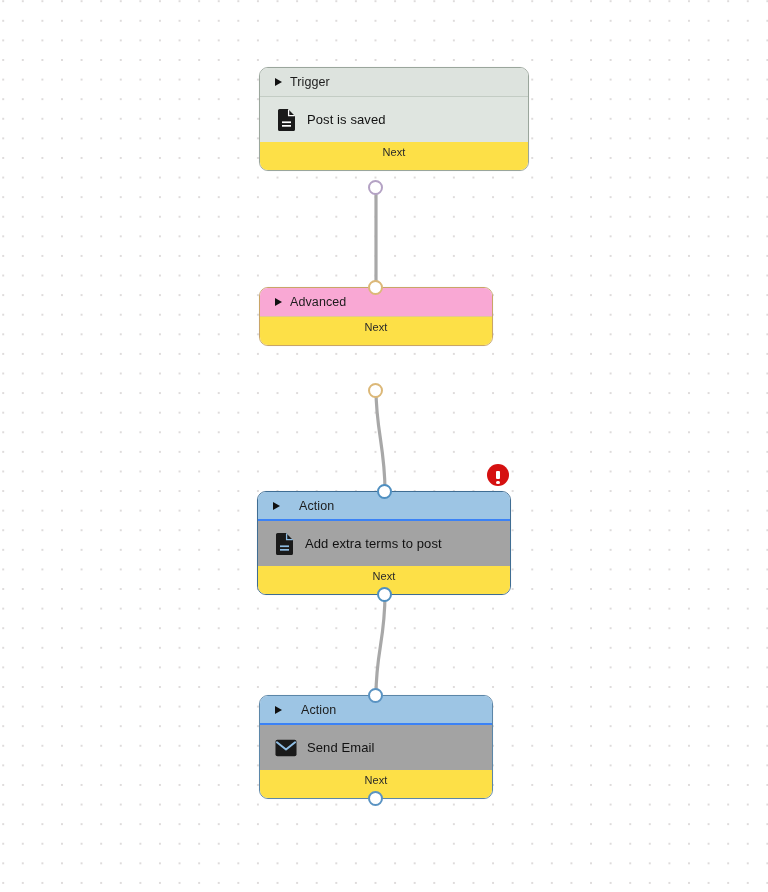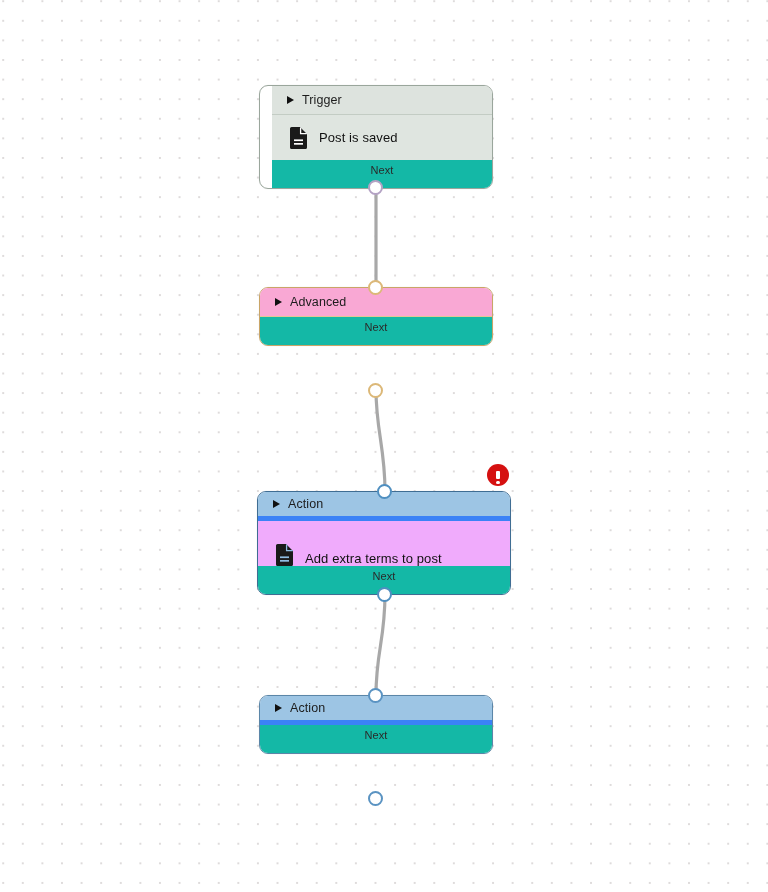--- a/index.html
+++ b/index.html
@@ -86,21 +86,21 @@
   .node-icon svg { display: block; }
   .node-title {
     font-size: 13px;
     color: #111111;
     letter-spacing: 0.1px;
     white-space: nowrap;
   }
 
   .node-footer {
     height: 28px;
-    background: #14b8a6;
+    background: #fde047;
     display: flex;
     align-items: flex-start;
     justify-content: center;
     padding-top: 4px;
     box-sizing: border-box;
   }
   .node-footer .next-label {
     font-size: 11px;
     color: #2a2a2a;
     letter-spacing: 0.1px;
@@ -108,22 +108,22 @@
 
   
   .node.green  .node-header { background: #dde3de; border-bottom: 1px solid #c3ccc4; }
   .node.green  .node-body   { background: #dfe5e0; }
   .node.green  { border-color: #9aa69c; }
 
   .node.tan    .node-header { background: #f9a8d4; border-bottom: 1px solid #e3c794; }
   .node.tan    .node-body   { background: #f6ddb0; }
   .node.tan    { border-color: #c9a567; }
 
-  .node.blue   .node-header { background: #9dc5e4; border-bottom: 5px solid #3b82f6; }
-  .node.blue   .node-body   { background: #f0abfc; align-items: flex-end; }
+  .node.blue   .node-header { background: #9dc5e4; border-bottom: 2px solid #3b82f6; gap: 11px; }
+  .node.blue   .node-body   { background: #a3a3a3; }
   .node.blue   { border-color: #5b86a8; }
   .node.blue.selected { border-color: #3f6d93; }
 
   
   .port {
     position: absolute;
     z-index: 3;
     width: 15px;
     height: 15px;
     border-radius: 50%;
@@ -169,21 +169,21 @@
 <body>
 
 <div id="canvas">
 
   <svg id="wires" viewBox="0 0 768 892" width="768" height="892">
     <path d="M 376 187 C 376 230 376 245 376 287" fill="none" stroke="#a8a8a8" stroke-width="3.2" stroke-linecap="round"></path>
     <path d="M 376 390 C 376 430 385 448 385 491" fill="none" stroke="#a8a8a8" stroke-width="3.2" stroke-linecap="round"></path>
     <path d="M 385 594 C 385 640 376 652 376 695" fill="none" stroke="#a8a8a8" stroke-width="3.2" stroke-linecap="round"></path>
   </svg>
 
-  <div class="node green" style="left:259px; top:85px; width:234px;padding-left:12px;">
+  <div class="node green" style="left:259px; top:67px; width:270px;">
     <div class="node-header">
       <span class="disclosure"></span>
       <span>Trigger</span>
     </div>
     <div class="node-body">
       <span class="node-icon">
         <svg width="19" height="22" viewBox="0 0 19 22">
           <path d="M1 1.6 A1.6 1.6 0 0 1 2.6 0 H11 L18 7 V20.4 A1.6 1.6 0 0 1 16.4 22 H2.6 A1.6 1.6 0 0 1 1 20.4 Z" fill="#1a1a1a"></path>
           <path d="M11.6 0.4 V6.6 H17.8" fill="none" stroke="#ffffff" stroke-width="1.3"></path>
           <rect x="5" y="12.4" width="9" height="1.7" fill="#ffffff"></rect>
@@ -234,20 +234,29 @@
   <div class="port p-blue" style="left:377px; top:587px;"></div>
   <div class="error-badge" style="left:487px; top:464px;">
     <span class="bang"></span>
   </div>
 
   <div class="node blue" style="left:259px; top:695px; width:234px;">
     <div class="node-header">
       <span class="disclosure"></span>
       <span>Action</span>
     </div>
+    <div class="node-body">
+      <span class="node-icon">
+        <svg width="23" height="18" viewBox="0 0 23 18">
+          <rect x="0.5" y="0.5" width="22" height="17" rx="2" fill="#1a1a1a"></rect>
+          <path d="M2 3 L11.5 10.6 L21 3" fill="none" stroke="#8fbde3" stroke-width="2.1" stroke-linecap="round" stroke-linejoin="round"></path>
+        </svg>
+      </span>
+      <span class="node-title">Send Email</span>
+    </div>
     <div class="node-footer">
       <span class="next-label">Next</span>
     </div>
   </div>
   <div class="port p-blue2" style="left:368px; top:688px;"></div>
   <div class="port p-blue2" style="left:368px; top:791px;"></div>
 
 </div>
 
 </body></html>

